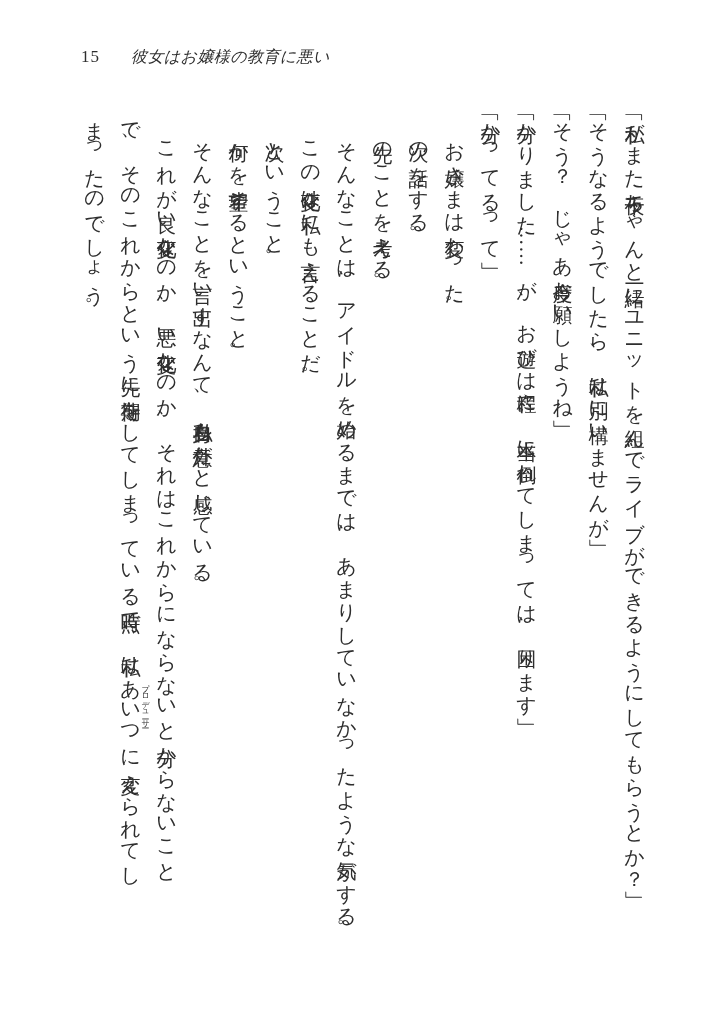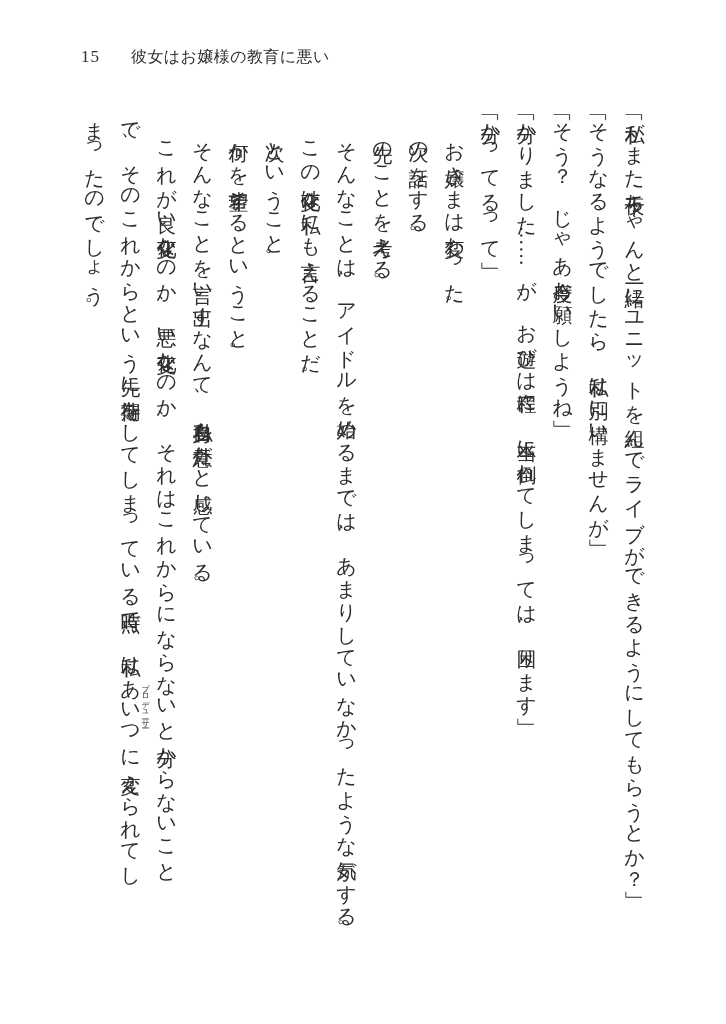--- a/index.html
+++ b/index.html
@@ -26,20 +26,21 @@
     font-size: 16px;
     line-height: 22px;
   }
   .running-header .page-num {
     font-size: 17px;
     letter-spacing: 1px;
   }
   .running-header .chapter-title {
     margin-left: 31px;
     letter-spacing: 0.4px;
+    font-style: italic;
   }
   .text-block {
     position: absolute;
     top: 108px;
     right: 73px;
     height: 856px;
     writing-mode: vertical-rl;
     text-orientation: mixed;
     font-size: 20px;
     line-height: 36px;

